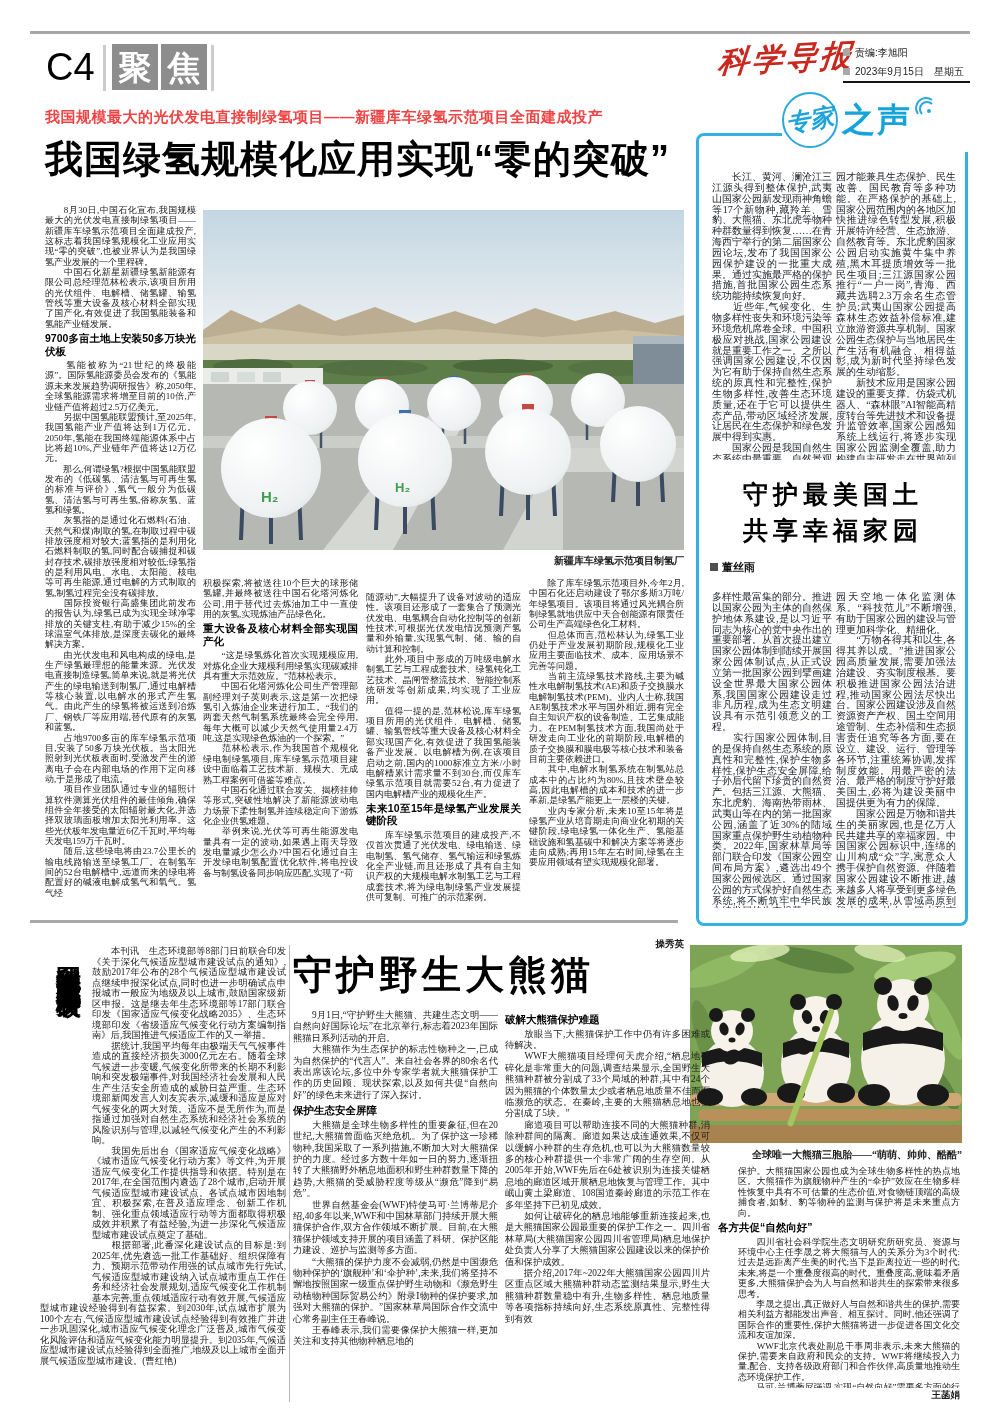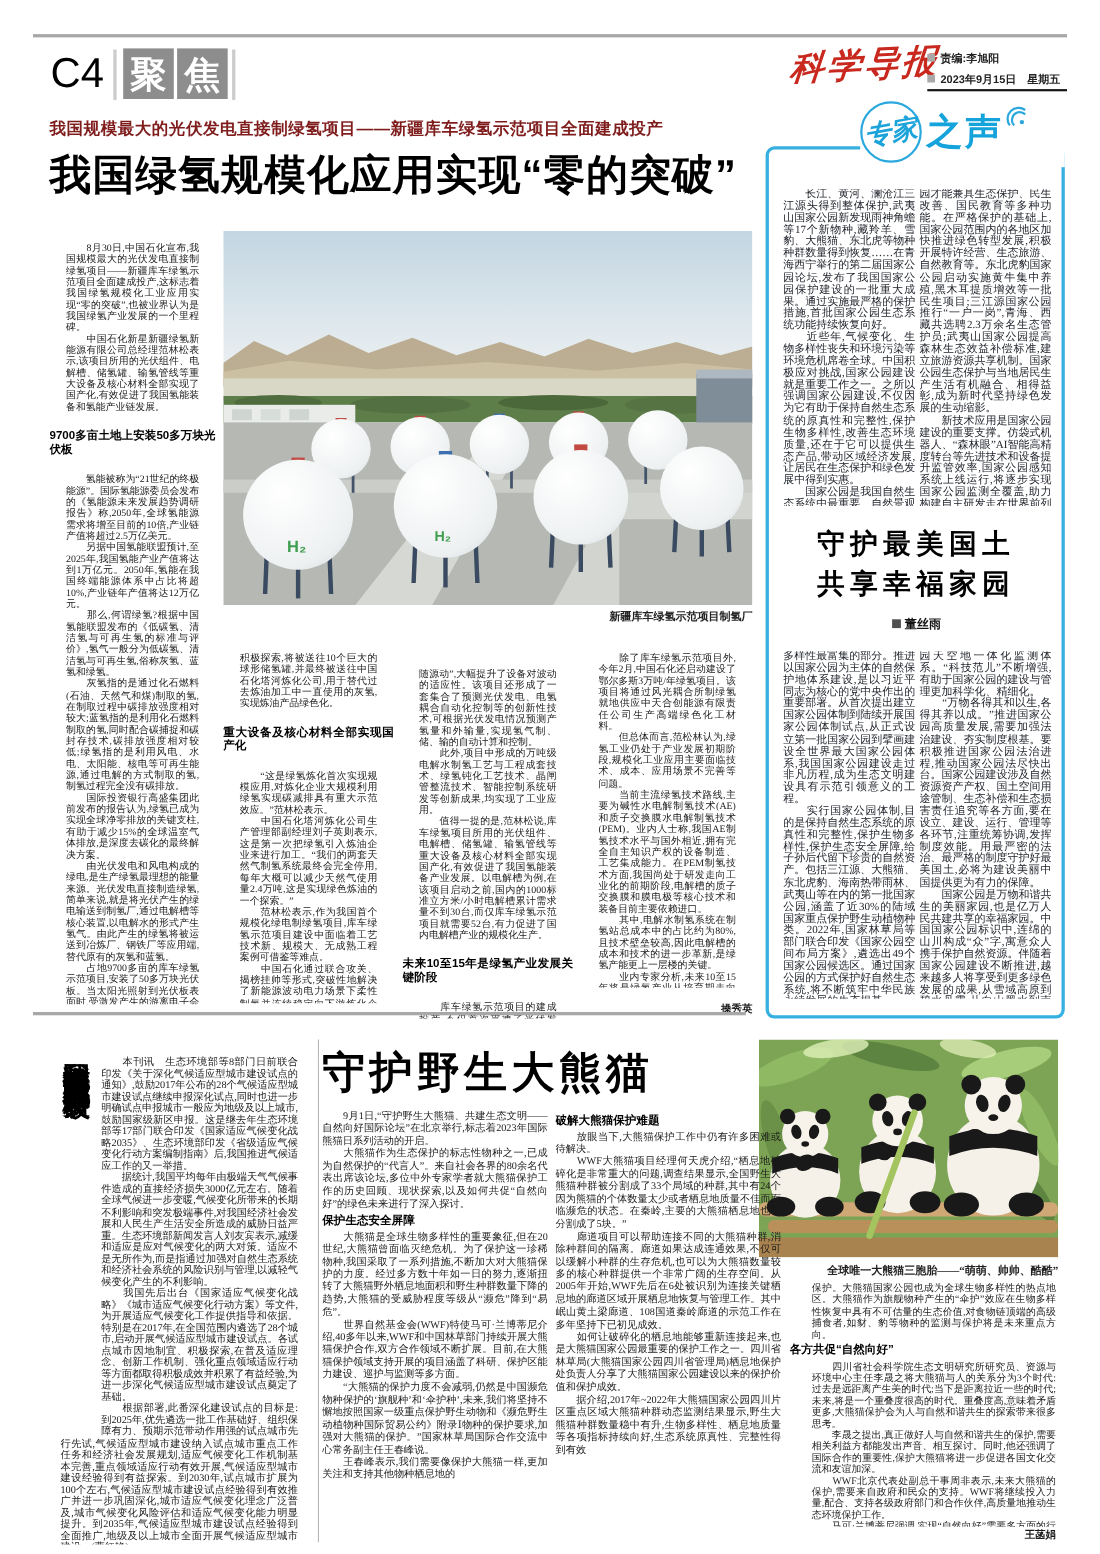--- a/index.html
+++ b/index.html
@@ -9,58 +9,58 @@
   
   #toprule{left:30px;top:31px;width:940px;height:3px;background:#a8a8a8;}
   #edition{left:46px;top:46px;font-family:"Liberation Sans","DejaVu Sans",sans-serif;font-size:38px;color:#000;}
   #vbar1{left:103px;top:45px;width:3px;height:46px;background:#cccccc;}
   .secblock{top:44px;width:46px;height:46px;background:#8d8d8d;color:#fff;text-align:center;line-height:47px;
             font-family:"Liberation Sans","DejaVu Sans",sans-serif;font-weight:900;font-size:33px;}
   #sec1{left:112px;} #sec2{left:161px;}
   #vbar2{left:211px;top:45px;width:3px;height:46px;background:#cccccc;}
   #masthead{left:718px;top:38px;font-size:31px;font-weight:bold;font-style:italic;color:#c8281e;
             letter-spacing:3px;transform:rotate(-3deg) skewX(-8deg);}
-  .publine{position:relative;font-family:"Liberation Sans","DejaVu Sans",sans-serif;font-size:10px;font-weight:bold;color:#222;
+  .publine{position:relative;font-family:"Liberation Sans","DejaVu Sans",sans-serif;font-size:10px;font-weight:normal;color:#222;
            margin-bottom:5px;white-space:nowrap;}
   .sq{display:inline-block;width:7px;height:7px;background:#a9a9a9;margin-right:5px;}
   #pub{left:843px;top:46px;width:127px;}
   #pubrule{left:843px;top:81px;width:127px;height:2px;background:#151515;}
   
   #kicker{left:45px;top:108px;width:650px;font-family:"Liberation Sans","DejaVu Sans",sans-serif;
-          font-weight:700;font-size:15px;color:#7f1d1d;letter-spacing:.5px;}
+          font-weight:700;font-size:15px;color:#ef4444;letter-spacing:.5px;}
   #headline{left:45px;top:134px;width:650px;font-family:"Liberation Sans","DejaVu Sans",sans-serif;
             font-weight:900;font-size:38px;color:#000;letter-spacing:1px;white-space:nowrap;}
-  .body{font-size:9px;line-height:10.35px;text-align:justify;white-space:pre-line;margin:15px;}
+  .body{font-size:9px;line-height:10.35px;text-align:justify;white-space:pre-line;margin:0;}
   .col{overflow:hidden;}
   .subhead{font-family:"Liberation Sans","DejaVu Sans",sans-serif;font-weight:700;font-size:10.5px;
            line-height:12.5px;margin:3px 0;text-align:justify;color:#000;}
   #m-c1{left:45px;top:205px;width:151px;height:708px;}
   #m-photo{left:203px;top:210px;width:481px;height:340px;}
   #m-caption{left:203px;top:554px;width:481px;text-align:right;font-size:10px;font-weight:bold;color:#222;}
   #m-c2{left:203px;top:578px;width:155px;height:334px;}
   #m-c3{left:366px;top:592px;width:155px;height:334px;}
   #m-c4{left:529px;top:578px;width:155px;height:320px;}
   .sign{font-family:"Liberation Sans","DejaVu Sans",sans-serif;font-weight:700;font-size:9.5px;text-align:right;}
-  #m-sign{left:529px;top:911px;width:155px;}
+  #m-sign{left:529px;top:938px;width:155px;}
   #midrule{left:30px;top:920px;width:648px;height:3px;background:#a8a8a8;}
   
   #sb-box{left:696px;top:133px;width:266px;height:787px;border:3px solid #35b0e0;border-radius:8px;background:#fff;}
   #exlogo{left:782px;top:88px;width:186px;height:64px;background:#fff;display:flex;align-items:center;}
   .excircle{display:inline-flex;width:52px;height:52px;border:2px solid #2aa8de;border-radius:50%;
             align-items:center;justify-content:center;}
   .exzh{font-size:24px;font-weight:bold;font-style:italic;color:#1ba3da;transform:rotate(-10deg);}
   .exsheng{font-family:"Liberation Sans","DejaVu Sans",sans-serif;font-size:33px;font-weight:900;color:#14a3db;
            letter-spacing:2px;margin-left:4px;}
   .sb-body{font-size:10px;line-height:10.85px;text-align:justify;white-space:pre-line;color:#20242c;margin:0;}
   #sb-tl{left:712px;top:172px;width:120px;height:288px;}
   #sb-tr{left:836px;top:172px;width:120px;height:288px;}
   .sb-hline{left:710px;width:246px;text-align:center;font-family:"Liberation Sans","DejaVu Sans",sans-serif;
             font-weight:900;font-size:25px;letter-spacing:5px;color:#000;white-space:nowrap;}
   #sb-h1{top:478px;} #sb-h2{top:514px;}
-  #sb-author{left:710px;top:560px;width:246px;text-align:center;font-family:"Liberation Sans","DejaVu Sans",sans-serif;
+  #sb-author{left:710px;top:560px;width:246px;font-family:"Liberation Sans","DejaVu Sans",sans-serif;
              font-weight:700;font-size:11px;color:#111;}
   .sqd{display:inline-block;width:8px;height:8px;background:#4f4f4f;margin-right:4px;}
   #sb-bl{left:712px;top:592px;width:120px;height:316px;}
   #sb-br{left:836px;top:592px;width:120px;height:316px;}
   
   #b-vline{left:289px;top:945px;width:1px;height:457px;background:#b5b5b5;}
   #ocean{left:40px;top:946px;width:246px;height:458px;overflow:hidden;}
   #o-title{float:left;width:46px;height:354px;writing-mode:vertical-rl;font-family:"Liberation Sans","DejaVu Sans",sans-serif;
            font-weight:900;font-size:25px;letter-spacing:2px;color:#000;margin-right:6px;}
   #ocean .body{font-size:9.3px;line-height:10.5px;}

